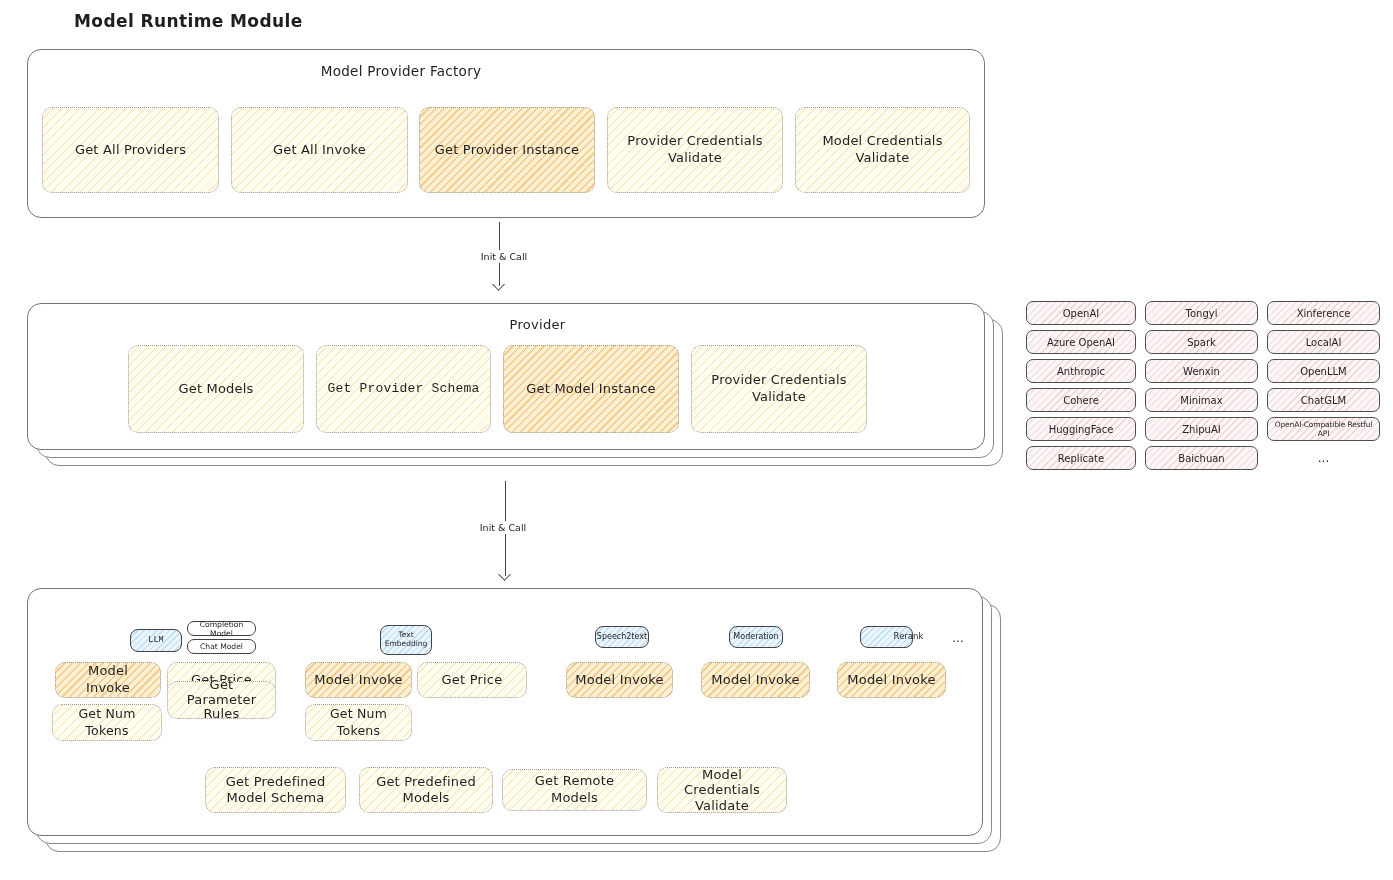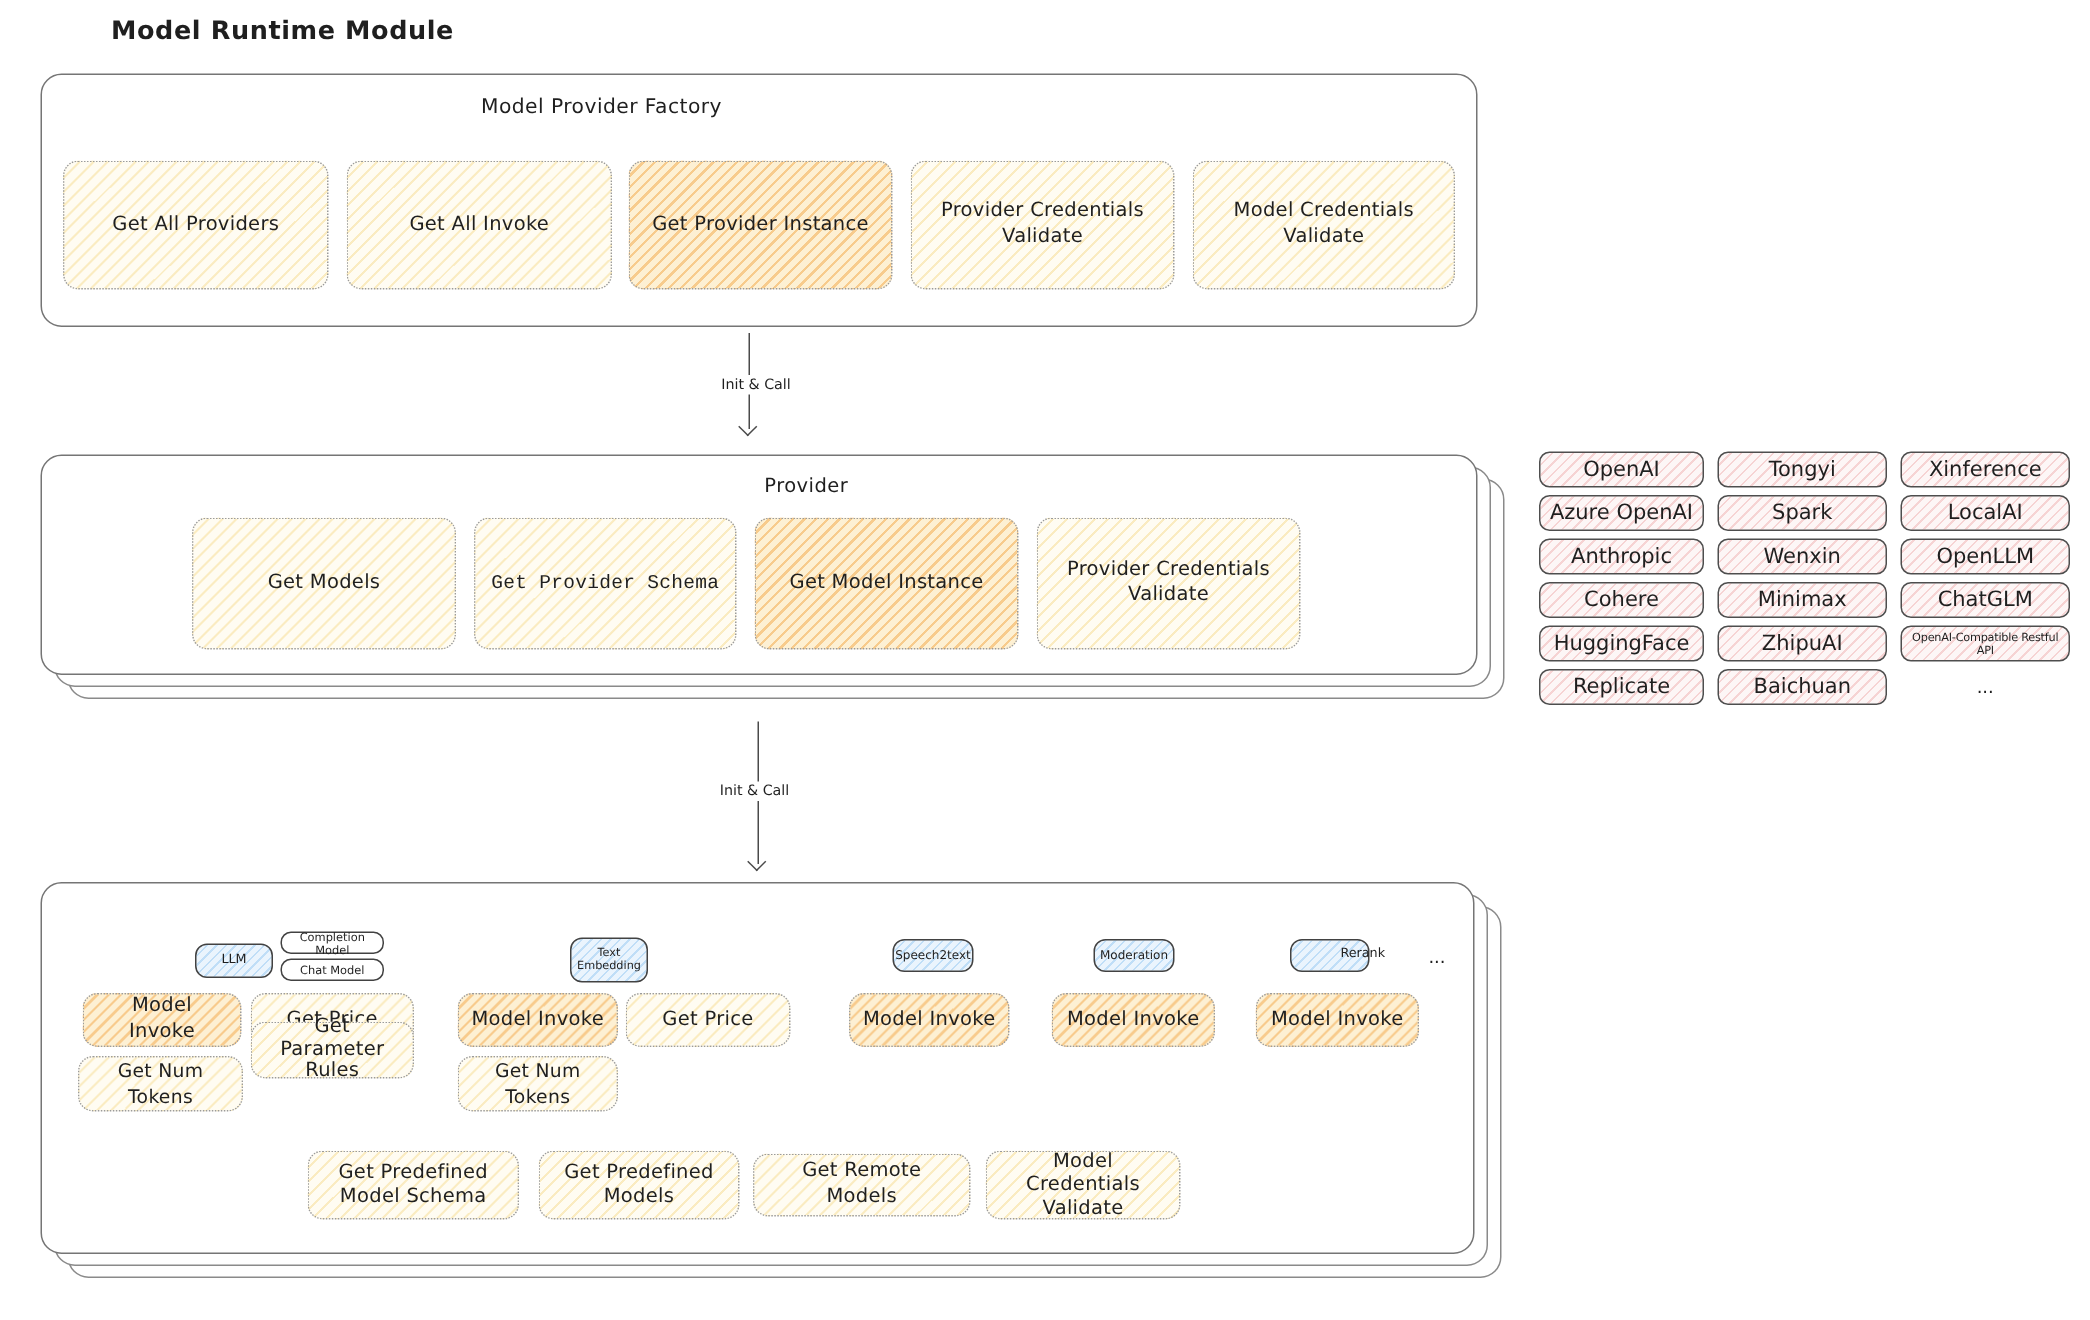--- a/index.html
+++ b/index.html
@@ -17,21 +17,21 @@
 
   
   .cell{display:flex;align-items:center;justify-content:center;text-align:center;
         border:1.4px dotted #9b9b9b;border-radius:10px;font-size:13px;line-height:1.3;
         padding:2px 8px;z-index:3;letter-spacing:.2px;}
   .cream{background-color:#fffcf2;
          background-image:repeating-linear-gradient(135deg,rgba(244,213,125,.42) 0 1.4px,transparent 1.4px 6.5px);}
   .orange{background-color:#fdf0d3;
           background-image:repeating-linear-gradient(135deg,rgba(242,166,70,.5) 0 1.6px,transparent 1.6px 5.5px);}
   .pink{display:flex;align-items:center;justify-content:center;text-align:center;
-        border:1.2px solid #4e4e4e;border-radius:7px;font-size:14px;z-index:3;
+        border:1.2px solid #4e4e4e;border-radius:7px;font-size:10px;z-index:3;
         background-color:#fdf6f6;
         background-image:repeating-linear-gradient(135deg,rgba(235,155,155,.38) 0 1.2px,transparent 1.2px 5px);}
   .tight{font-size:7.5px;letter-spacing:-.15px;padding:0 1px;}
   .bluetag{display:flex;align-items:center;justify-content:center;text-align:center;
         border:1.2px solid #424242;border-radius:8px;font-size:8.5px;line-height:1.15;z-index:3;
         background-color:#eaf4fd;
         background-image:repeating-linear-gradient(135deg,rgba(140,195,240,.45) 0 1.2px,transparent 1.2px 4.5px);}
   .whitetag{display:flex;align-items:center;justify-content:center;text-align:center;
         border:1.1px solid #424242;border-radius:7px;font-size:7.6px;background:#fff;z-index:3;}
 
@@ -98,21 +98,21 @@
   </div>
 
   <div class="abs aline" style="left:505px;top:481px;height:95px;"></div>
   <div class="abs ahead" style="left:500px;top:570px;"></div>
   <div class="abs alabel" style="left:503px;top:521px;">Init &amp; Call</div>
 
   <div class="abs layer" style="left:45px;top:604px;width:956px;height:248px;"></div>
   <div class="abs layer layer2" style="left:36px;top:596px;width:956px;height:248px;"></div>
   <div class="abs bigbox" style="left:27px;top:588px;width:956px;height:248px;"></div>
 
-  <div class="abs bluetag" style="left:130px;top:629px;width:52px;height:23px;">LLM</div>
+  <div class="abs bluetag" style="left:130px;top:629px;width:52px;height:23px;font-family:Liberation Mono, monospace;">LLM</div>
   <div class="abs whitetag" style="left:187px;top:621px;width:69px;height:15px;">Completion Model</div>
   <div class="abs whitetag" style="left:187px;top:639px;width:69px;height:15px;">Chat Model</div>
   <div class="abs bluetag" style="left:380px;top:625px;width:52px;height:30px;font-size:7.5px;padding:0 4px;">Text Embedding</div>
   <div class="abs bluetag" style="left:595px;top:626px;width:54px;height:22px;font-size:8px;">Speech2text</div>
   <div class="abs bluetag" style="left:729px;top:626px;width:54px;height:22px;font-size:8px;">Moderation</div>
   <div class="abs bluetag" style="left:860px;top:626px;width:53px;height:22px;padding-left:44px;">Rerank</div>
   <div class="abs dots" style="left:948px;top:630px;width:20px;height:16px;">...</div>
 
   <div class="abs cell orange" style="left:55px;top:662px;width:106px;height:36px;">Model Invoke</div>
   <div class="abs cell cream" style="left:167px;top:662px;width:109px;height:36px;">Get Price</div>

